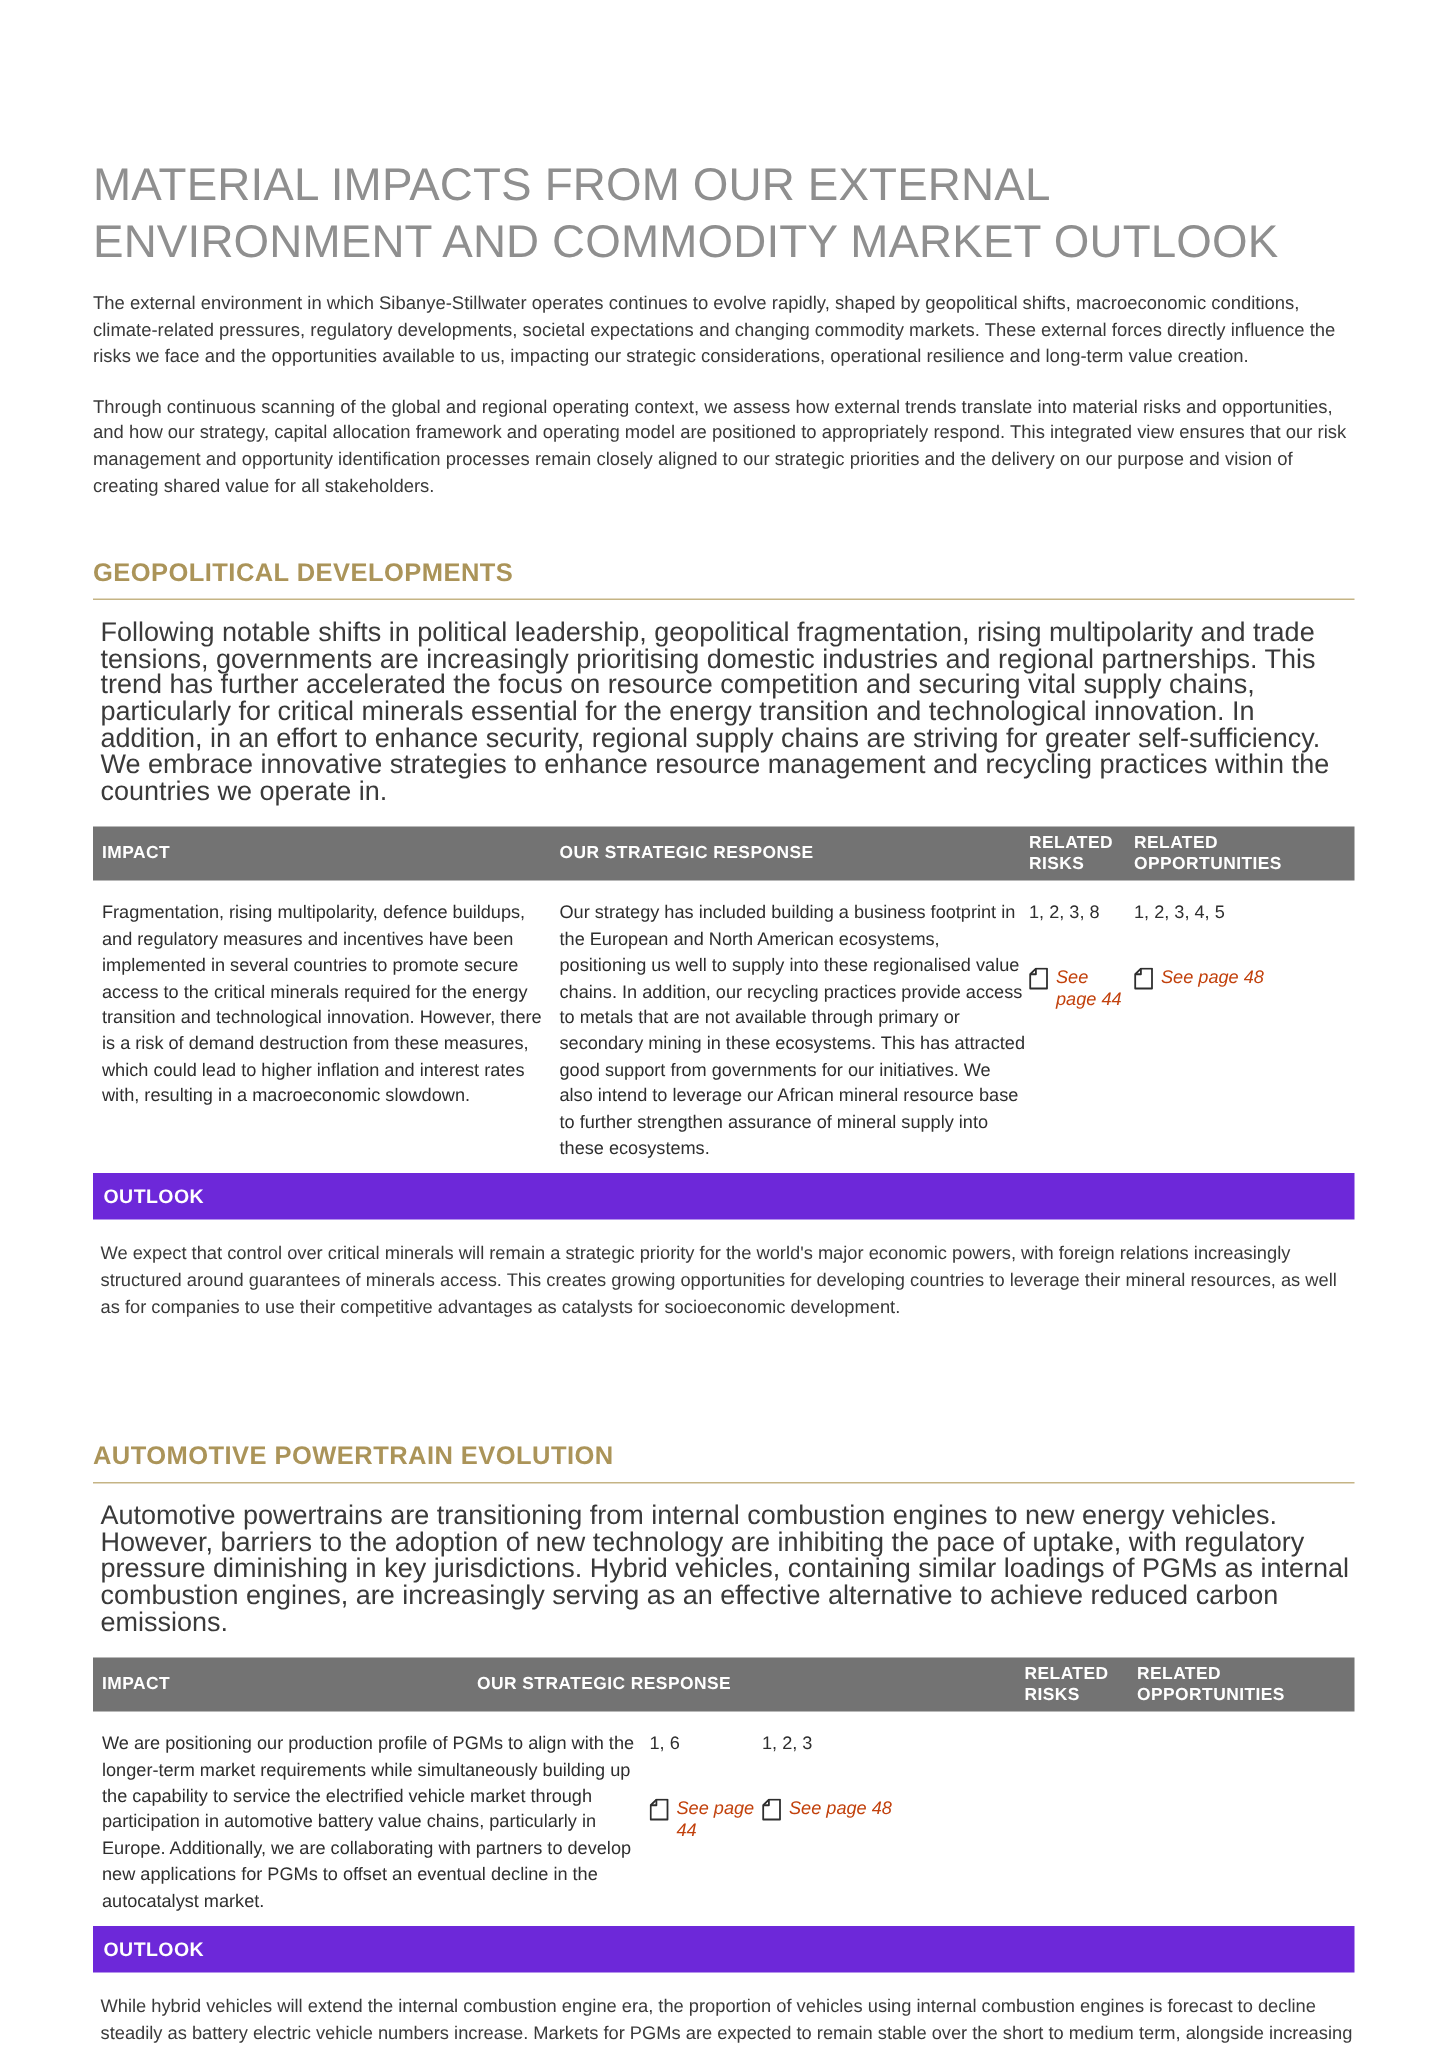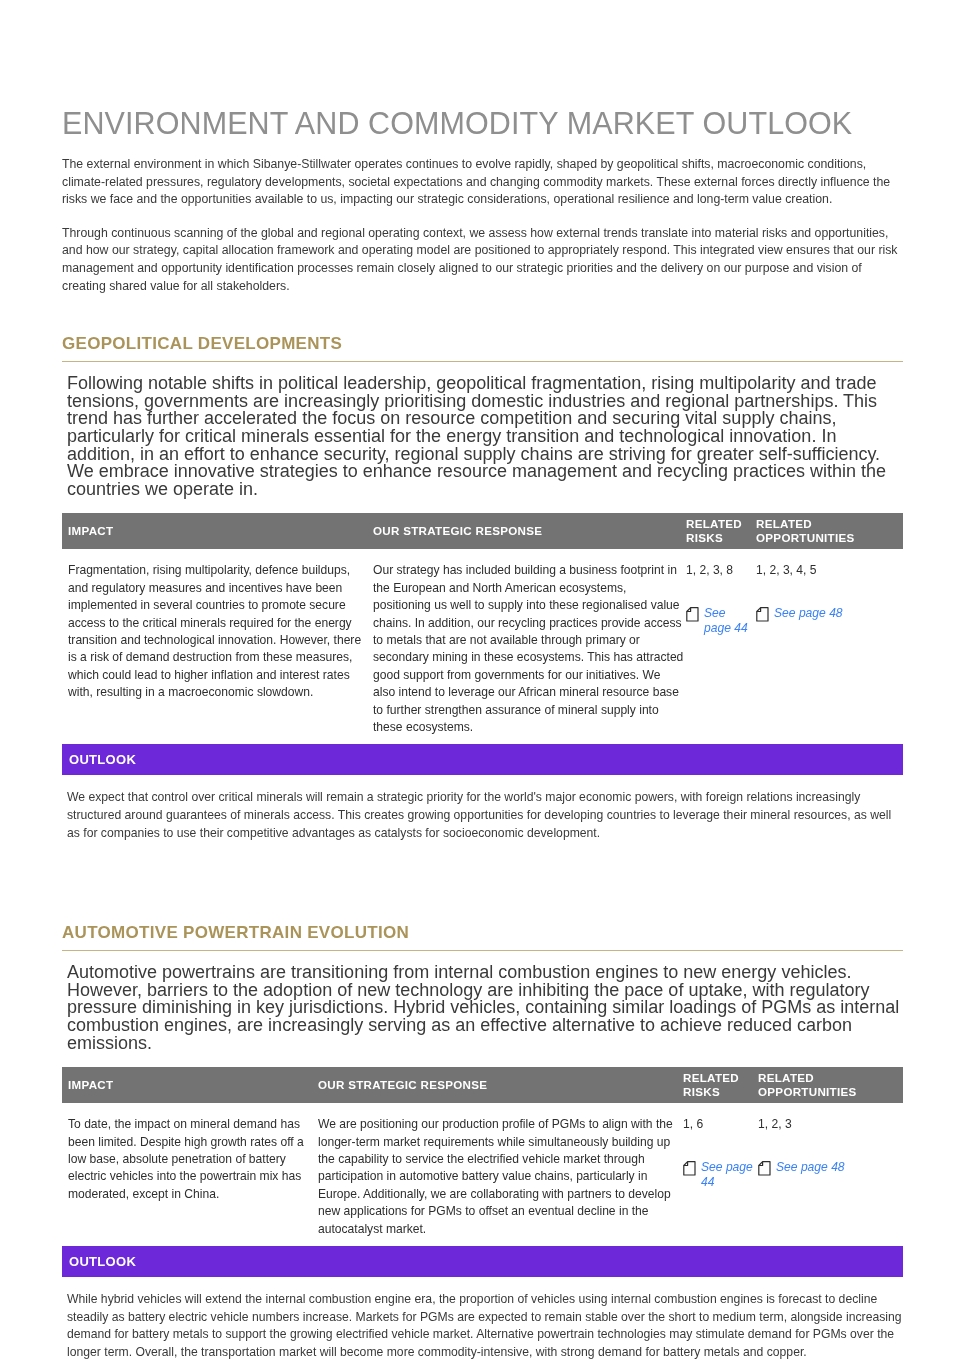--- a/index.html
+++ b/index.html
@@ -90,21 +90,21 @@
 
   .tbl-body .c-risks, .tbl-body .c-opps { font-size: 12.1px; }
 
   
   .ref-block { margin-top: 26px; display: flex; align-items: flex-start; gap: 5px; }
   .page-icon { flex: 0 0 auto; margin-top: 1px; }
   .ref-text {
     font-style: italic;
     font-size: 12.1px;
     line-height: 15.5px;
-    color: #3b82f6;
+    color: #c2410c;
   }
   .ref-text.narrow { max-width: 44px; }
   .ref-text.wide { max-width: 90px; }
 
   
   .outlook-band {
     background: #6d28d9;
     color: #ffffff;
     font-size: 13px;
     font-weight: bold;
@@ -142,20 +142,21 @@
   }
 
   .gap-lg { height: 42px; }
 </style>
 </head>
 <body>
 
 <div class="page">
 
   <h1 class="doc-title">
+    <span class="line">MATERIAL IMPACTS FROM OUR EXTERNAL</span>
     <span class="line">ENVIRONMENT AND COMMODITY MARKET OUTLOOK</span>
   </h1>
 
   <p class="intro">The external environment in which Sibanye-Stillwater operates continues to evolve rapidly, shaped by geopolitical shifts, macroeconomic conditions, climate-related pressures, regulatory developments, societal expectations and changing commodity markets. These external forces directly influence the risks we face and the opportunities available to us, impacting our strategic considerations, operational resilience and long-term value creation.</p>
   <p class="intro">Through continuous scanning of the global and regional operating context, we assess how external trends translate into material risks and opportunities, and how our strategy, capital allocation framework and operating model are positioned to appropriately respond. This integrated view ensures that our risk management and opportunity identification processes remain closely aligned to our strategic priorities and the delivery on our purpose and vision of creating shared value for all stakeholders.</p>
 
   <h2 class="section-head">GEOPOLITICAL DEVELOPMENTS</h2>
   <p class="section-intro">Following notable shifts in political leadership, geopolitical fragmentation, rising multipolarity and trade tensions, governments are increasingly prioritising domestic industries and regional partnerships. This trend has further accelerated the focus on resource competition and securing vital supply chains, particularly for critical minerals essential for the energy transition and technological innovation. In addition, in an effort to enhance security, regional supply chains are striving for greater self-sufficiency. We embrace innovative strategies to enhance resource management and recycling practices within the countries we operate in.</p>
 
   <div class="tbl t1">
@@ -222,23 +223,20 @@
         <div>RELATED</div>
         <div>RISKS</div>
       </div>
       <div class="cell c-opps">
         <div>RELATED</div>
         <div>OPPORTUNITIES</div>
       </div>
     </div>
 
     <div class="tbl-body">
-      <div class="c-impact">
-        <span>To date, the impact on mineral demand has been limited. Despite high growth rates off a low base, absolute penetration of battery electric vehicles into the powertrain mix has moderated, except in China.</span>
-      </div>
       <div class="c-response">
         <span>We are positioning our production profile of PGMs to align with the longer-term market requirements while simultaneously building up the capability to service the electrified vehicle market through participation in automotive battery value chains, particularly in Europe. Additionally, we are collaborating with partners to develop new applications for PGMs to offset an eventual decline in the autocatalyst market.</span>
       </div>
       <div class="c-risks">
         <div>1, 6</div>
         <div class="ref-block">
           <span class="page-icon">
             <svg width="13" height="15" viewBox="0 0 13 15">
               <path d="M4.6 0.7 L12 0.7 L12 14 L0.8 14 L0.8 4.5 Z" fill="#ffffff" stroke="#2e2e2e" stroke-width="1.2" stroke-linejoin="round"></path>
               <path d="M4.6 0.7 L4.6 4.5 L0.8 4.5" fill="none" stroke="#2e2e2e" stroke-width="1.2" stroke-linejoin="round"></path>

